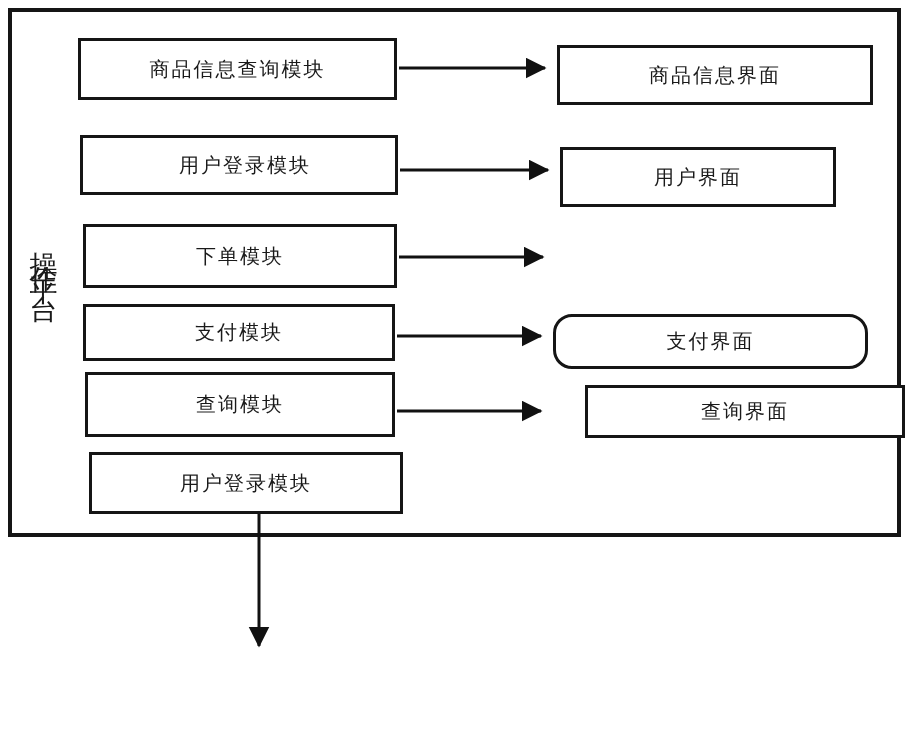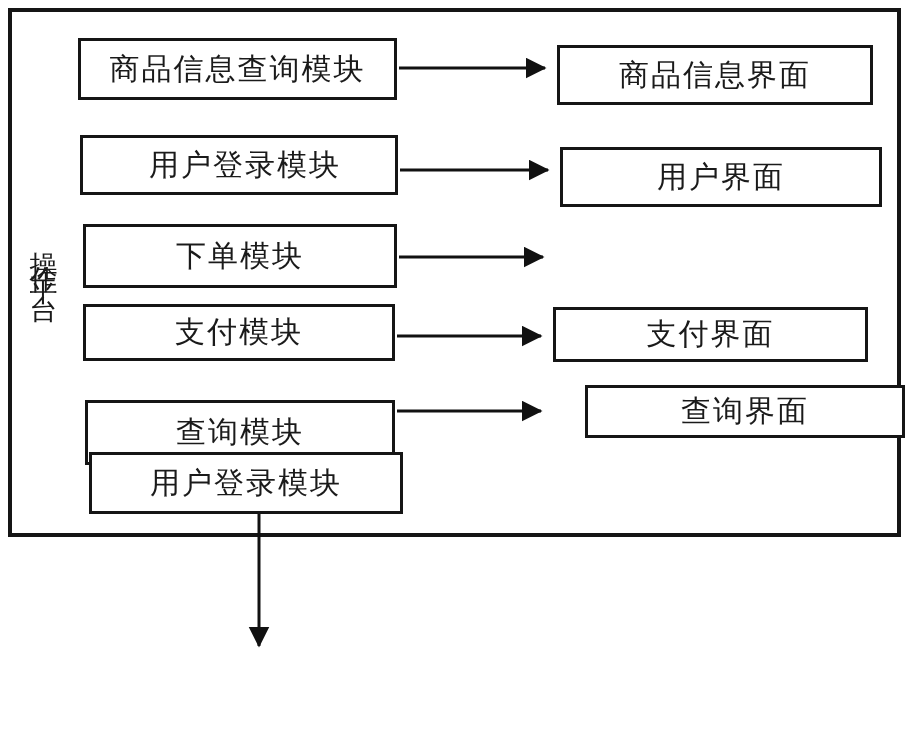--- a/index.html
+++ b/index.html
@@ -40,36 +40,36 @@
     white-space: nowrap;
   }
   .node {
     position: absolute;
     border: 3px solid #151515;
     background: #ffffff;
     box-sizing: border-box;
     display: flex;
     align-items: center;
     justify-content: center;
-    font-size: 30px;
+    font-size: 20px;
     letter-spacing: 2px;
     text-align: right;
   }
   
   .m0 { left: 78px;  top: 38px;  width: 319px; height: 62px; }
   .m1 { left: 80px;  top: 135px; width: 318px; height: 60px; padding-left: 12px; }
   .m2 { left: 83px;  top: 224px; width: 314px; height: 64px; font-family: Liberation Mono, monospace; }
   .m3 { left: 83px;  top: 304px; width: 312px; height: 57px; }
-  .m4 { left: 85px;  top: 372px; width: 310px; height: 65px; margin-top: 28px; }
+  .m4 { left: 85px;  top: 372px; width: 310px; height: 65px; }
   .m5 { left: 89px;  top: 452px; width: 314px; height: 62px; }
   
   .i0 { left: 557px; top: 45px;  width: 316px; height: 60px; }
-  .i1 { left: 560px; top: 147px; width: 322px; height: 60px; }
+  .i1 { left: 560px; top: 147px; width: 276px; height: 60px; }
   .i2 { left: 555px; top: 232px; width: 312px; height: 56px; }
-  .i3 { left: 553px; top: 307px; width: 315px; height: 55px; }
+  .i3 { left: 553px; top: 314px; width: 315px; height: 55px; border-radius: 19px; }
   .i4 { left: 553px; top: 385px; width: 320px; height: 53px; margin-left: 32px; }
   
   .backend {
     left: 128px;
     top: 658px;
     width: 275px;
     height: 73px;
   }
   .arrow-layer {
     position: absolute;

